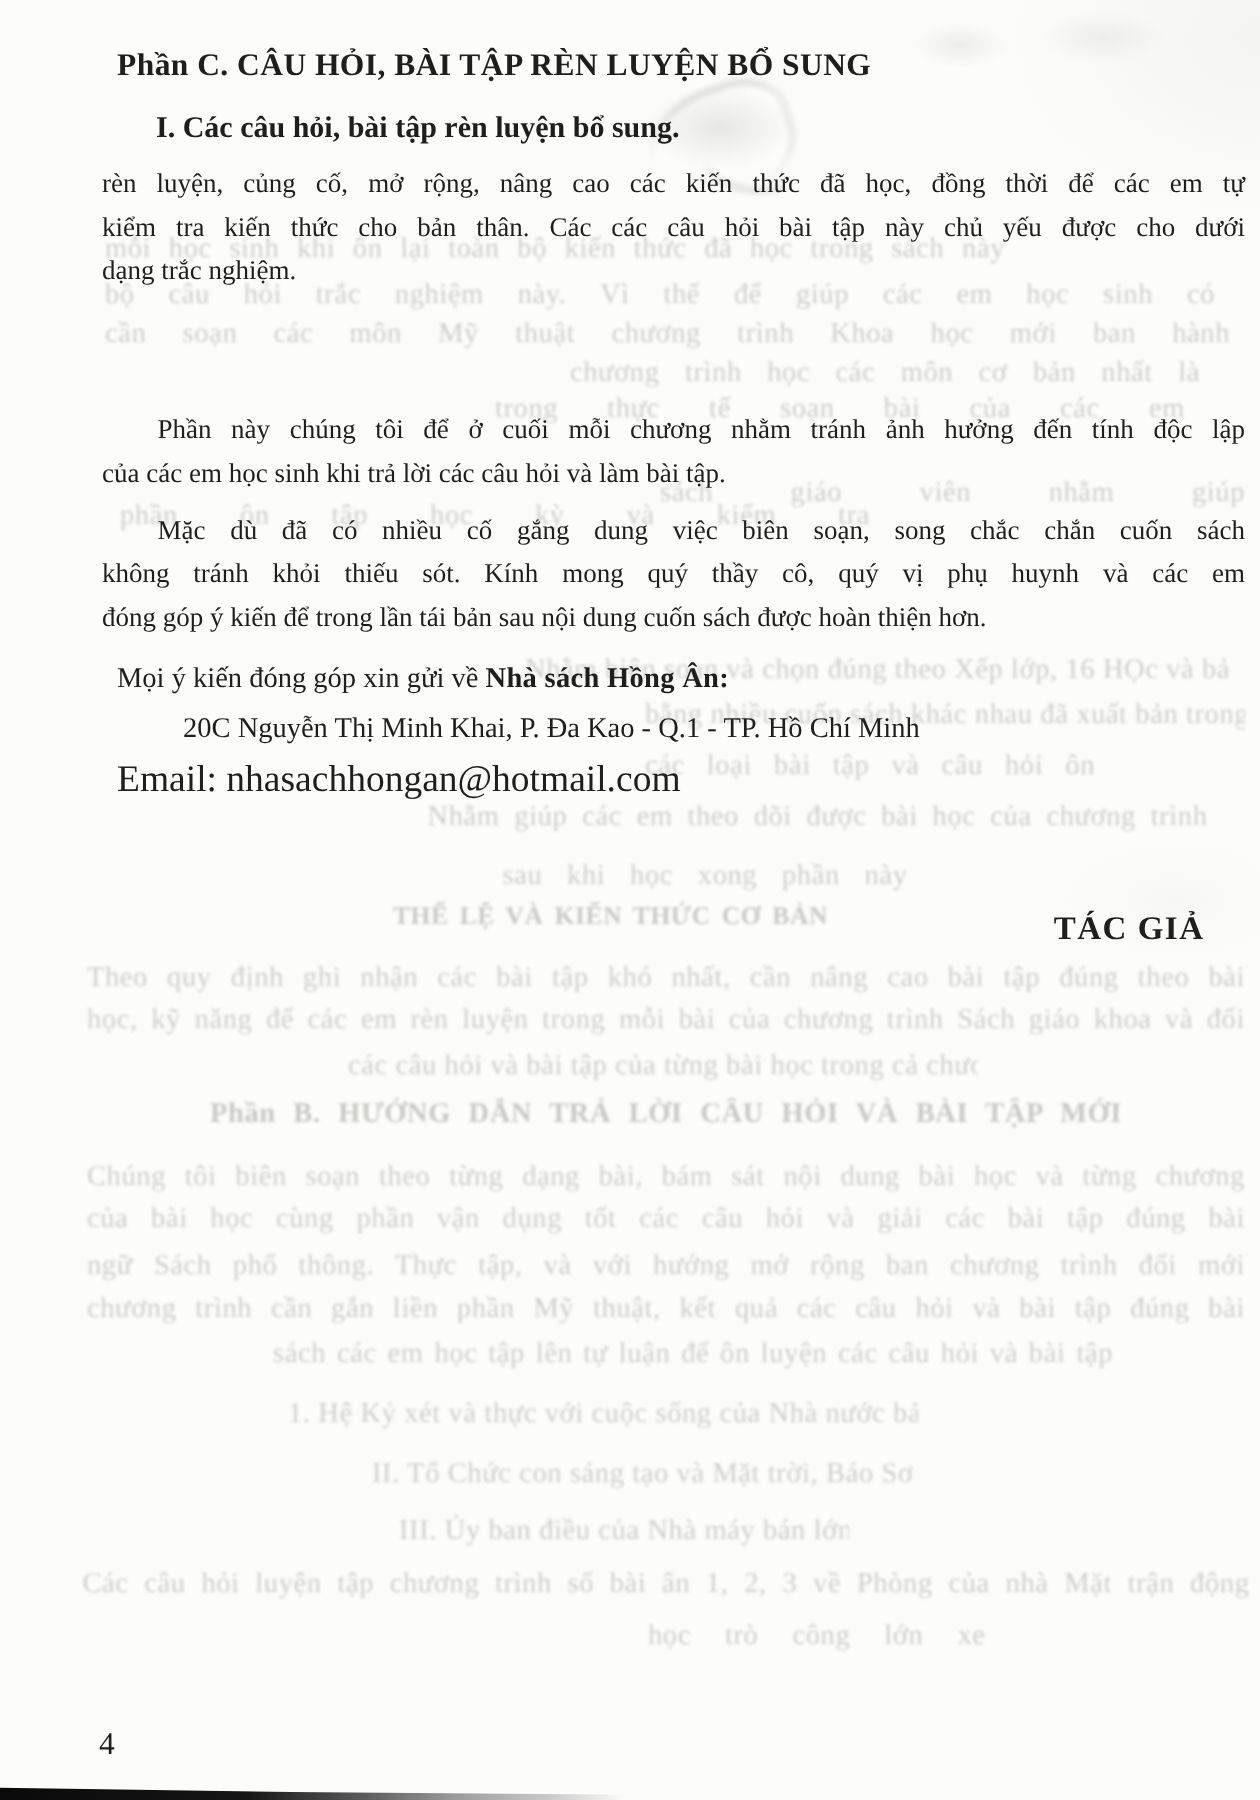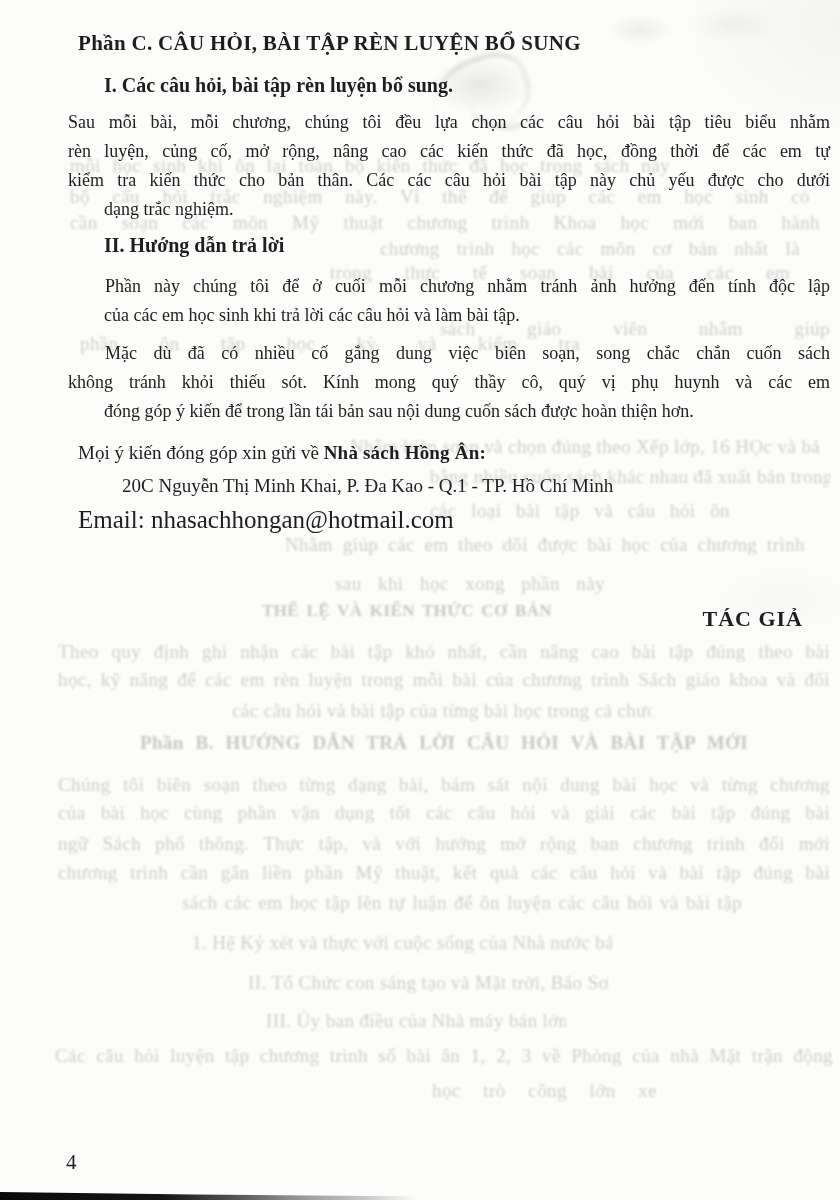--- a/index.html
+++ b/index.html
@@ -23,21 +23,21 @@
   }
   .txt{position:absolute;white-space:nowrap;}
   .title{left:78px;top:31px;font-size:21px;font-weight:bold;letter-spacing:0.3px;}
   .h1{left:104px;top:74px;font-size:20px;font-weight:bold;text-align:center;}
   .h2{left:104px;top:234px;font-size:20px;font-weight:bold;}
   .para{position:absolute;left:68px;width:762px;font-size:18px;}
   .para .ln{
     height:29px;line-height:29px;white-space:nowrap;
     text-align:justify;text-align-last:justify;
   }
-  .para .ln.last{text-align-last:left;margin-left:36px;}
+  .para .ln.last{text-align-last:left;}
   .para .ln.indent{text-indent:37px;}
   .p1{top:108px;}
   .p2{top:272px;}
   .p3{top:339px;}
   .c1{left:78px;top:442px;font-size:19px;text-align:right;}
   .c1 b{letter-spacing:0.2px;}
   .c2{left:122px;top:475px;font-size:19px;}
   .c3{left:78px;top:506px;font-size:25px;}
   .c4{left:78px;top:538px;font-size:19px;font-style:italic;}
   .signoff{right:68px;top:606px;font-size:22px;font-weight:bold;letter-spacing:1px;}
@@ -119,27 +119,25 @@
       <div class="ghost" style="top: 1080px; left: 432px; width: 225px;">học trò công lớn xe</div>
     </div>
 
   <div class="smudge"></div>
   <div class="smudge2"></div>
 
   <div class="txt title">Phần C. CÂU HỎI, BÀI TẬP RÈN LUYỆN BỔ SUNG</div>
   <div class="txt h1">I. Các câu hỏi, bài tập rèn luyện bổ sung.</div>
 
   <div class="para p1">
-    <div class="ln">Sau mỗi bài, mỗi chương, chúng tôi đều lựa chọn các câu hỏi bài tập tiêu biểu nhằm</div>
     <div class="ln">rèn luyện, củng cố, mở rộng, nâng cao các kiến thức đã học, đồng thời để các em tự</div>
     <div class="ln">kiểm tra kiến thức cho bản thân. Các các câu hỏi bài tập này chủ yếu được cho dưới</div>
     <div class="ln last">dạng trắc nghiệm.</div>
   </div>
 
-  <div class="txt h2">II. Hướng dẫn trả lời</div>
 
   <div class="para p2">
     <div class="ln indent">Phần này chúng tôi để ở cuối mỗi chương nhằm tránh ảnh hưởng đến tính độc lập</div>
     <div class="ln last">của các em học sinh khi trả lời các câu hỏi và làm bài tập.</div>
   </div>
 
   <div class="para p3">
     <div class="ln indent">Mặc dù đã có nhiều cố gắng dung việc biên soạn, song chắc chắn cuốn sách</div>
     <div class="ln">không tránh khỏi thiếu sót. Kính mong quý thầy cô, quý vị phụ huynh và các em</div>
     <div class="ln last">đóng góp ý kiến để trong lần tái bản sau nội dung cuốn sách được hoàn thiện hơn.</div>

